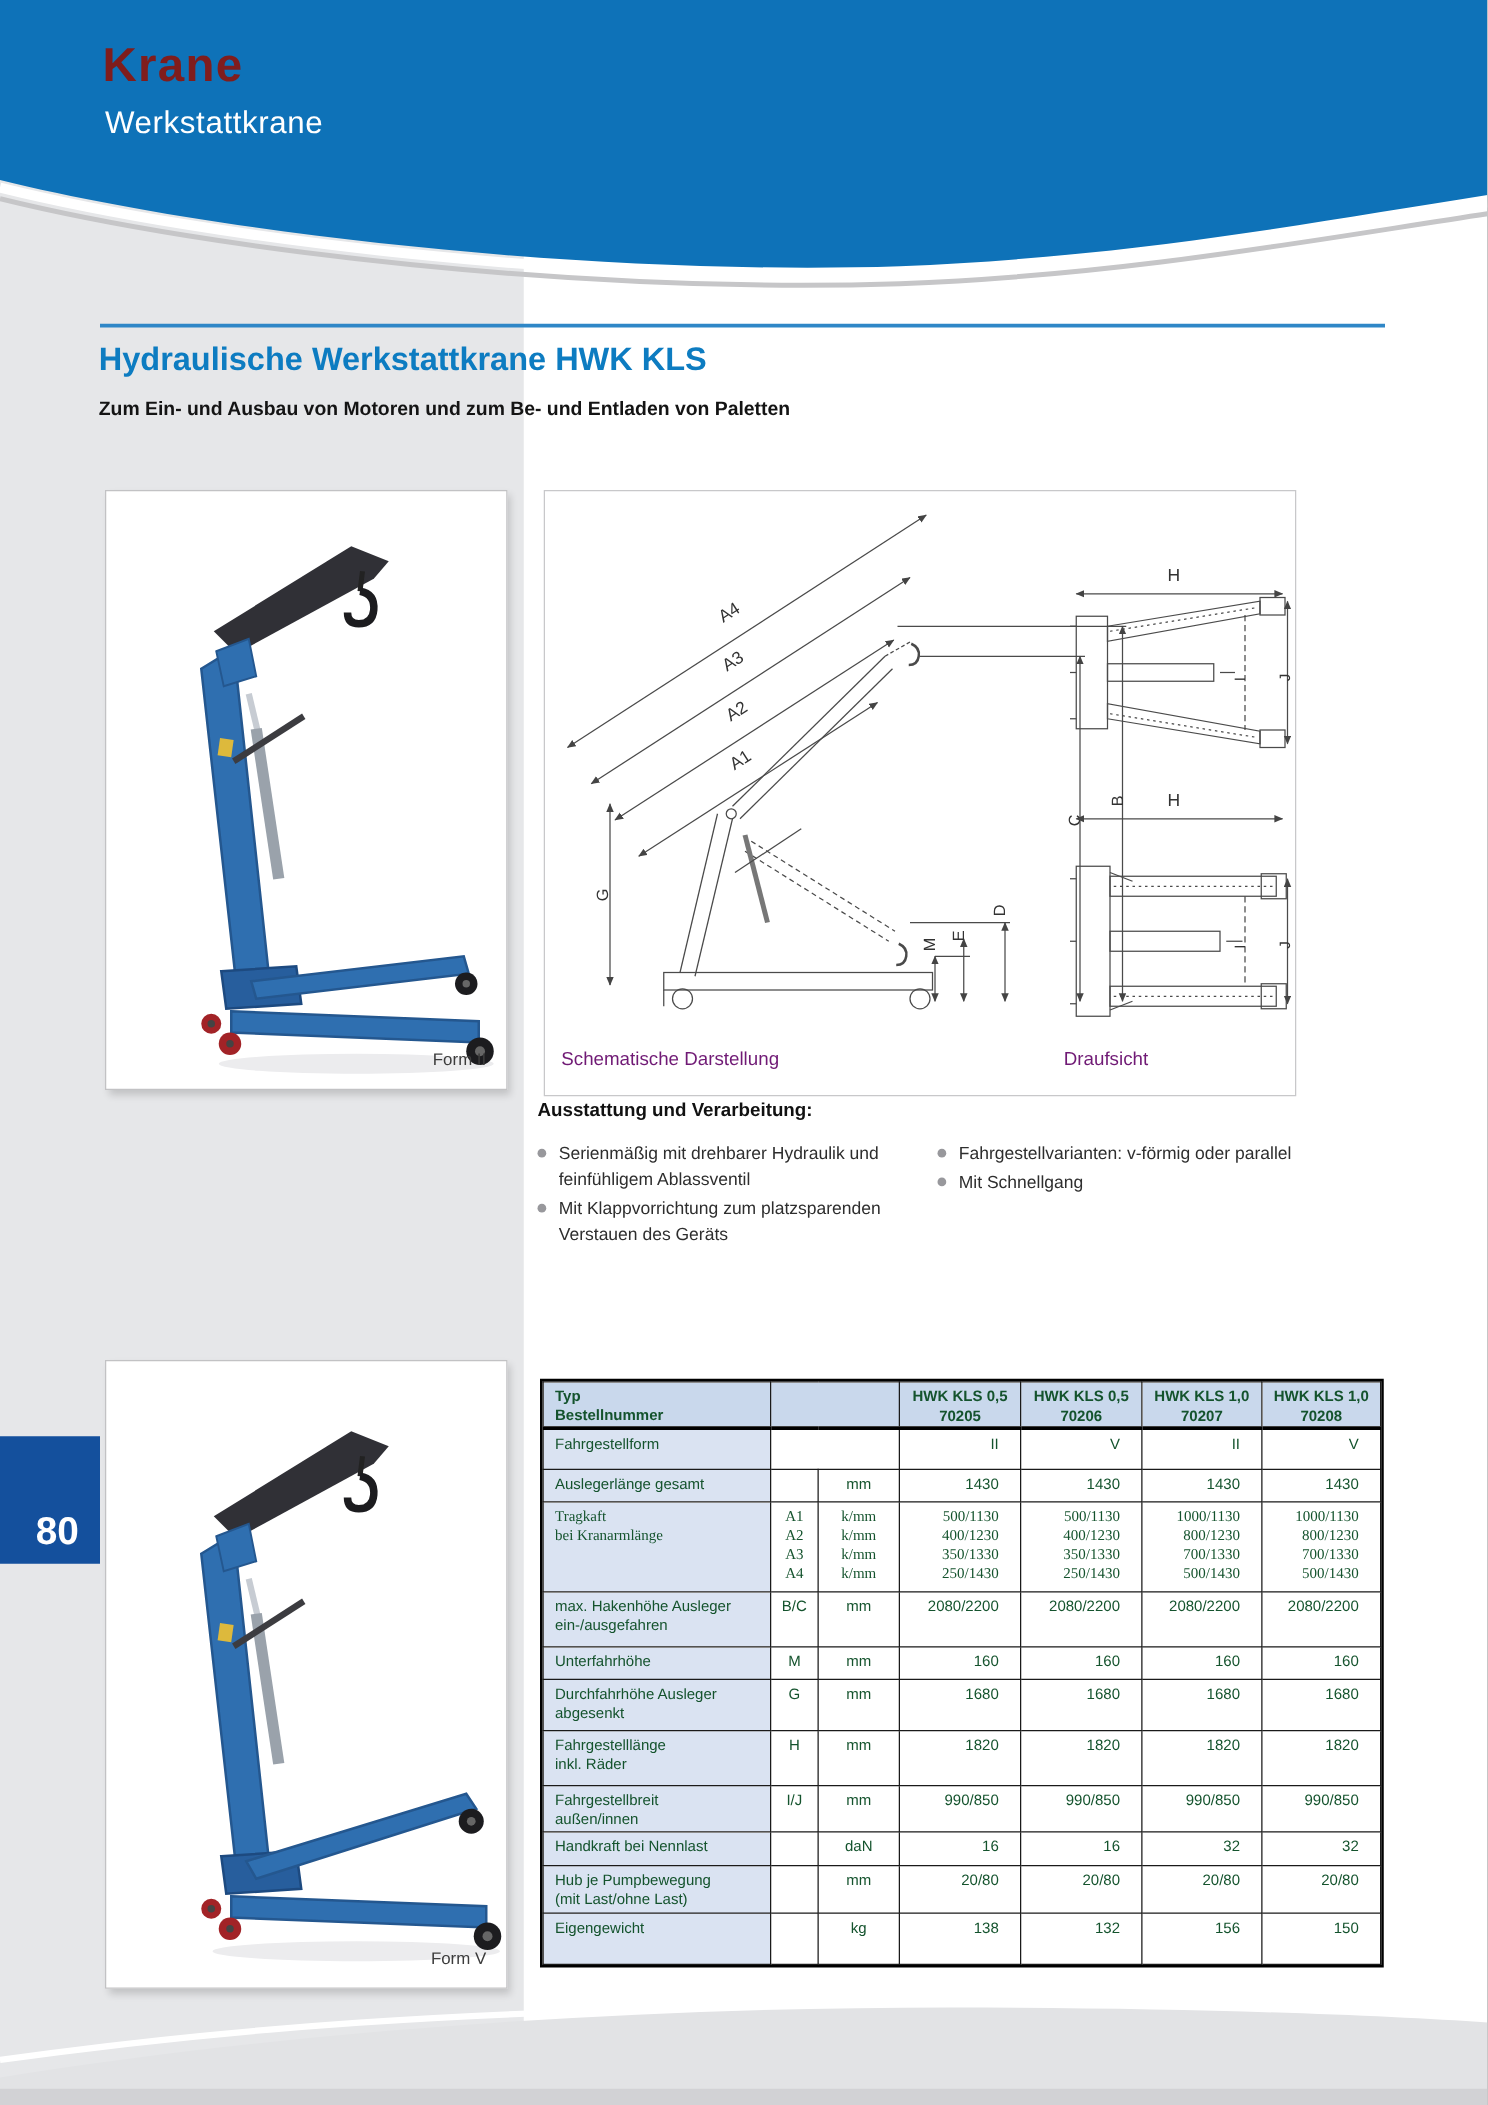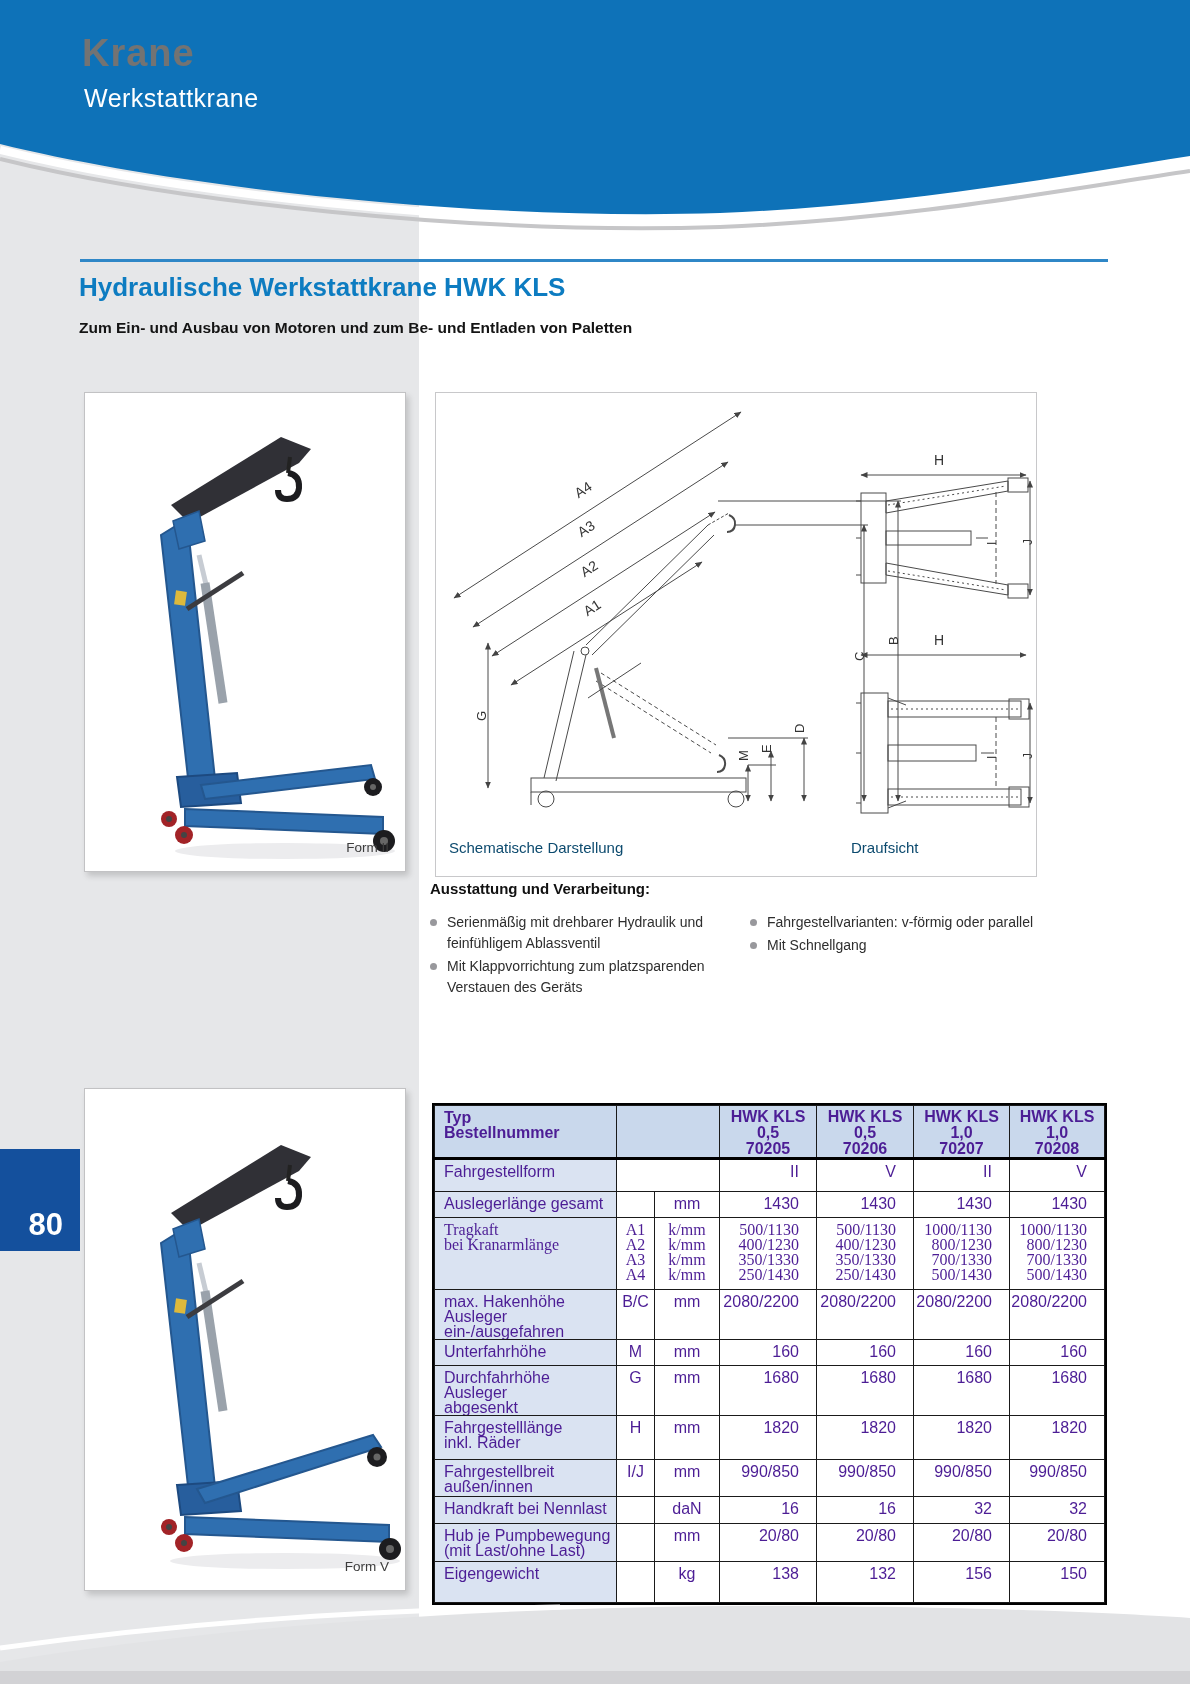--- a/index.html
+++ b/index.html
@@ -3,49 +3,49 @@
 <meta charset="utf-8">
 <style>
   html,body{margin:0;padding:0;background:#9a9a9a;}
   #page{position:relative;width:1190px;height:1684px;background:#ffffff;overflow:hidden;
         font-family:"Liberation Sans","DejaVu Sans",sans-serif;margin:0 auto;}
   .abs{position:absolute;}
   
   #gray-col{left:0;top:0;width:419px;height:1684px;background:#e6e7e9;}
   
   #header-svg{left:0;top:0;}
-  #brand-title{left:82px;top:32px;color:#737373;font-size:38px;font-weight:bold;letter-spacing:1px;}
+  #brand-title{left:82px;top:32px;color:#7f1d1d;font-size:38px;font-weight:bold;letter-spacing:1px;}
   #brand-sub{left:84px;top:84px;color:#fff;font-size:25px;font-weight:normal;letter-spacing:.5px;}
   
   #sec-rule{left:80px;top:259px;width:1028px;height:3px;background:#2f87c7;}
   #sec-title{left:79px;top:272px;font-size:26px;font-weight:bold;color:#0d7cc1;}
   #sec-sub{left:79px;top:319px;font-size:15.5px;font-weight:bold;color:#141414;}
   
   .photo-box{background:#fff;border:1px solid #c2c2c4;box-shadow:3px 4px 6px rgba(0,0,0,.16);}
   #box-form2{left:84px;top:392px;width:320px;height:478px;}
   #box-form5{left:84px;top:1088px;width:320px;height:501px;}
   .form-label{position:absolute;right:16px;bottom:16px;font-size:13.5px;color:#3c3c3c;}
   #schem-box{left:435px;top:392px;width:600px;height:483px;background:#fff;border:1px solid #c8c8ca;}
-  .schem-cap{position:absolute;bottom:20px;font-size:15px;color:#0c4a6e;}
+  .schem-cap{position:absolute;bottom:20px;font-size:15px;color:#701a75;}
   #cap-schem{left:13px;}
   #cap-top{left:415px;}
   
   #feat-head{left:430px;top:880px;font-size:15px;font-weight:bold;color:#111;}
   .feat-col{top:912px;}
   #feat-col1{left:430px;width:300px;}
   #feat-col2{left:750px;width:340px;}
   .feat-col ul{list-style:none;margin:0;padding:0;}
   .feat-col li{position:relative;padding-left:17px;font-size:14px;line-height:21px;color:#2e2e2e;margin-bottom:2px;}
   .feat-col li .dot{position:absolute;left:0;top:7px;width:7px;height:7px;border-radius:50%;background:#98989c;}
   
   #page-badge{left:0;top:1149px;width:80px;height:102px;background:#14509d;}
   #page-badge span{position:absolute;right:17px;bottom:8px;color:#fff;font-weight:bold;font-size:31px;}
   
   #spec-wrap{left:432px;top:1103px;border:2px solid #000;background:#fff;}
-  #spec-table{border-collapse:collapse;table-layout:fixed;width:670px;font-size:16px;color:#4c1d95;}
+  #spec-table{border-collapse:collapse;table-layout:fixed;width:670px;font-size:12px;color:#14532d;}
   #spec-table th,#spec-table td{border:1px solid #1a1a1a;vertical-align:top;padding:4px 0 0 0;
       white-space:pre-line;line-height:15px;overflow:hidden;}
   #spec-table thead th{background:#c9d8ec;font-weight:bold;border-bottom:3px solid #000;}
   #spec-table thead th.c-label{text-align:left;padding-left:9px;}
   #spec-table thead th.c-col{text-align:center;line-height:16px;padding-top:3px;}
   #spec-table td.c-label{background:#dae3f2;text-align:left;padding-left:9px;}
   #spec-table td.c-letter{text-align:center;}
   #spec-table td.c-unit{text-align:center;}
   #spec-table td.c-val{text-align:right;padding-right:17px;}
   

